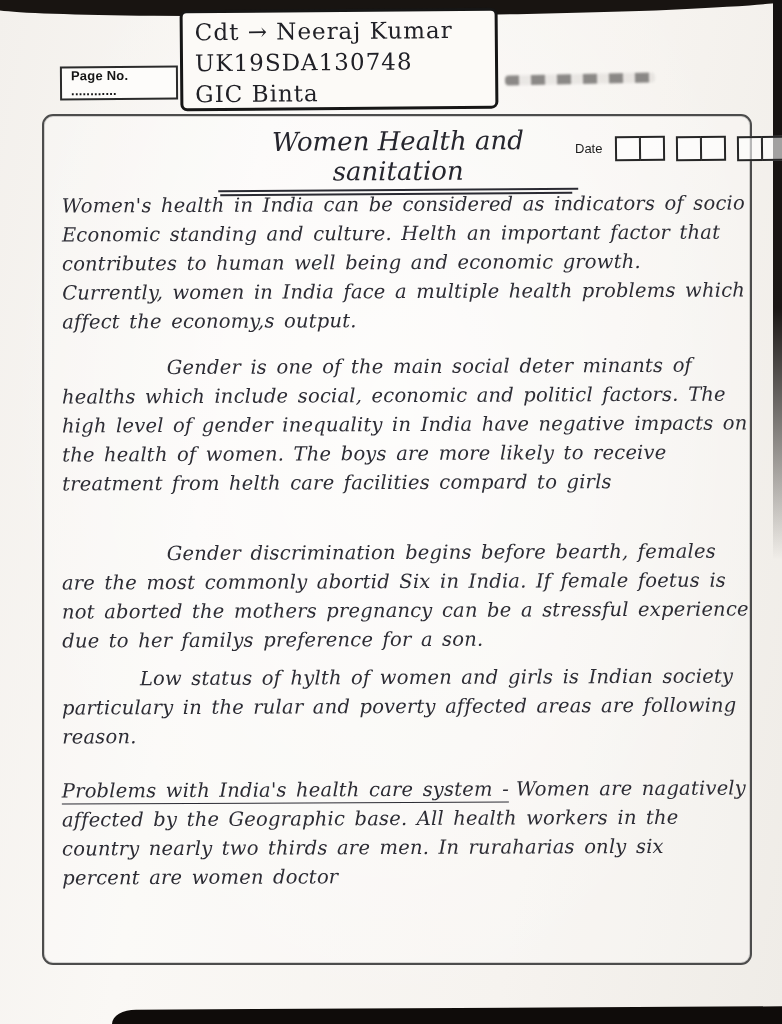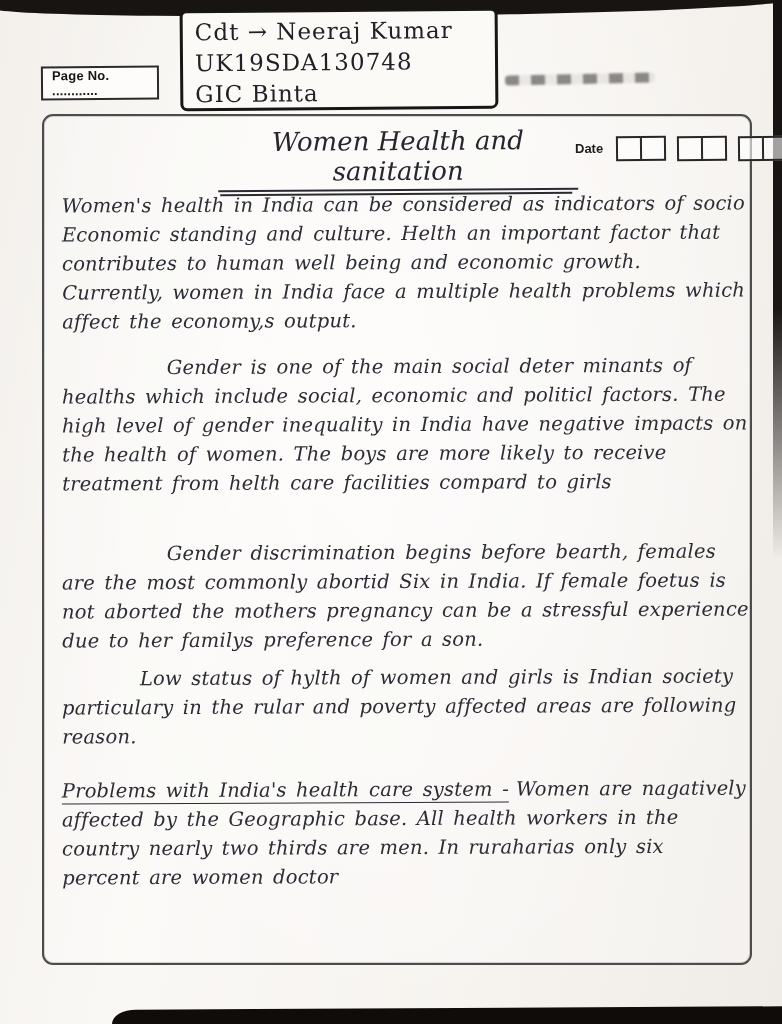--- a/index.html
+++ b/index.html
@@ -31,21 +31,21 @@
   }
   .scan-smudge{
     position:absolute;top:74px;left:505px;width:150px;height:10px;
     background:repeating-linear-gradient(90deg, rgba(50,48,46,.55) 0 14px, rgba(50,48,46,.08) 14px 26px);
     filter:blur(1.1px);
     transform:rotate(-1.2deg);
     border-radius:4px;
   }
   
   .pageno-box{
-    position:absolute;left:41px;top:66px;width:118px;height:34px;
+    position:absolute;left:60px;top:66px;width:118px;height:34px;
     border:2px solid #2b2b2b;background:#fdfcfa;
     display:flex;align-items:center;padding-left:9px;box-sizing:border-box;
     transform:rotate(-0.4deg);
   }
   .pageno-box .lbl{font-size:13px;font-weight:bold;color:#161616;letter-spacing:.2px;}
   .name-box{
     position:absolute;left:180px;top:9px;width:318px;height:101px;
     border:3px solid #161616;border-radius:7px;background:#fcfaf7;
     box-sizing:border-box;padding:4px 0 0 12px;
     transform:rotate(-0.5deg);
@@ -73,21 +73,21 @@
     display:inline-block;position:relative;
     border-bottom:2px solid #2a2a32;padding:0 4px 3px 4px;
   }
   .title-text::after{
     content:"";position:absolute;left:2px;right:6px;bottom:-6px;height:2px;background:#2a2a32;
   }
   .date-row{
     position:absolute;left:575px;top:136px;
     display:flex;align-items:center;gap:11px;
   }
-  .date-lbl{font-size:13px;font-weight:bold;color:#1d1d1d;margin-right:2px;}
+  .date-lbl{font-size:13px;font-weight:normal;color:#1d1d1d;margin-right:2px;}
   .date-pair{display:flex;transform:rotate(-0.6deg);}
   .date-cell{width:22px;height:21px;border:2px solid #262626;background:rgba(255,255,255,.6);}
   .date-cell + .date-cell{border-left-width:1px;margin-left:-1px;}
   
   .hand{
     position:absolute;left:62px;width:688px;
     font-family:"DejaVu Serif", serif;font-style:italic;
     font-size:19.5px;line-height:29px;color:#2c2c34;
     word-spacing:3px;letter-spacing:.2px;
     transform:rotate(-0.25deg);

